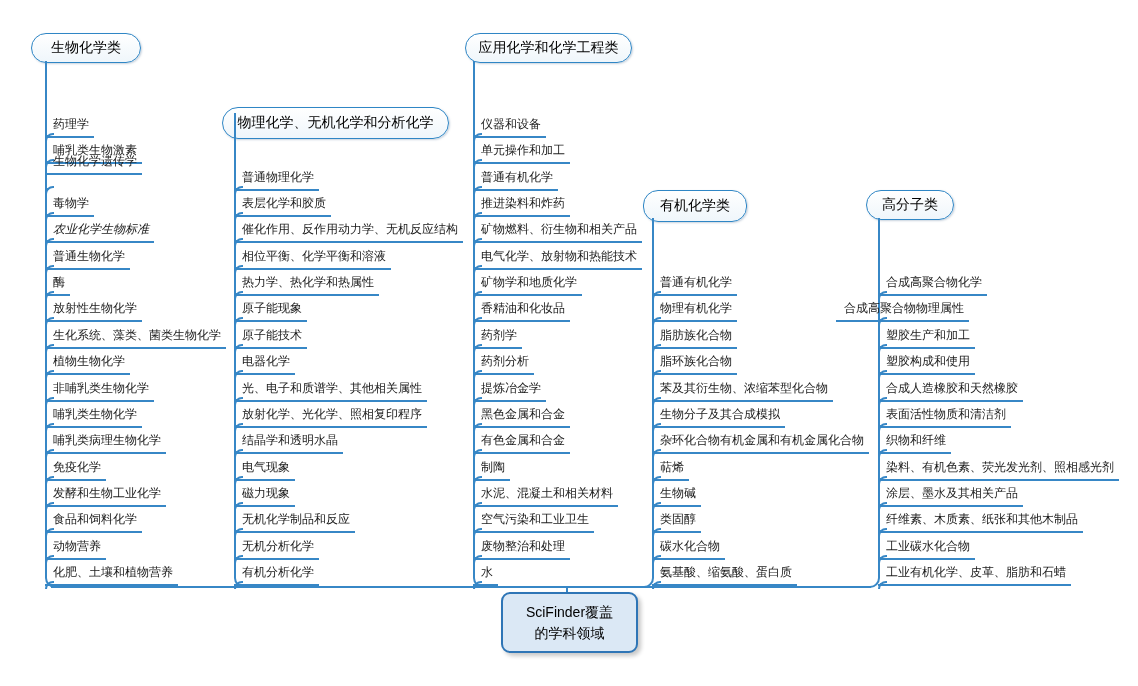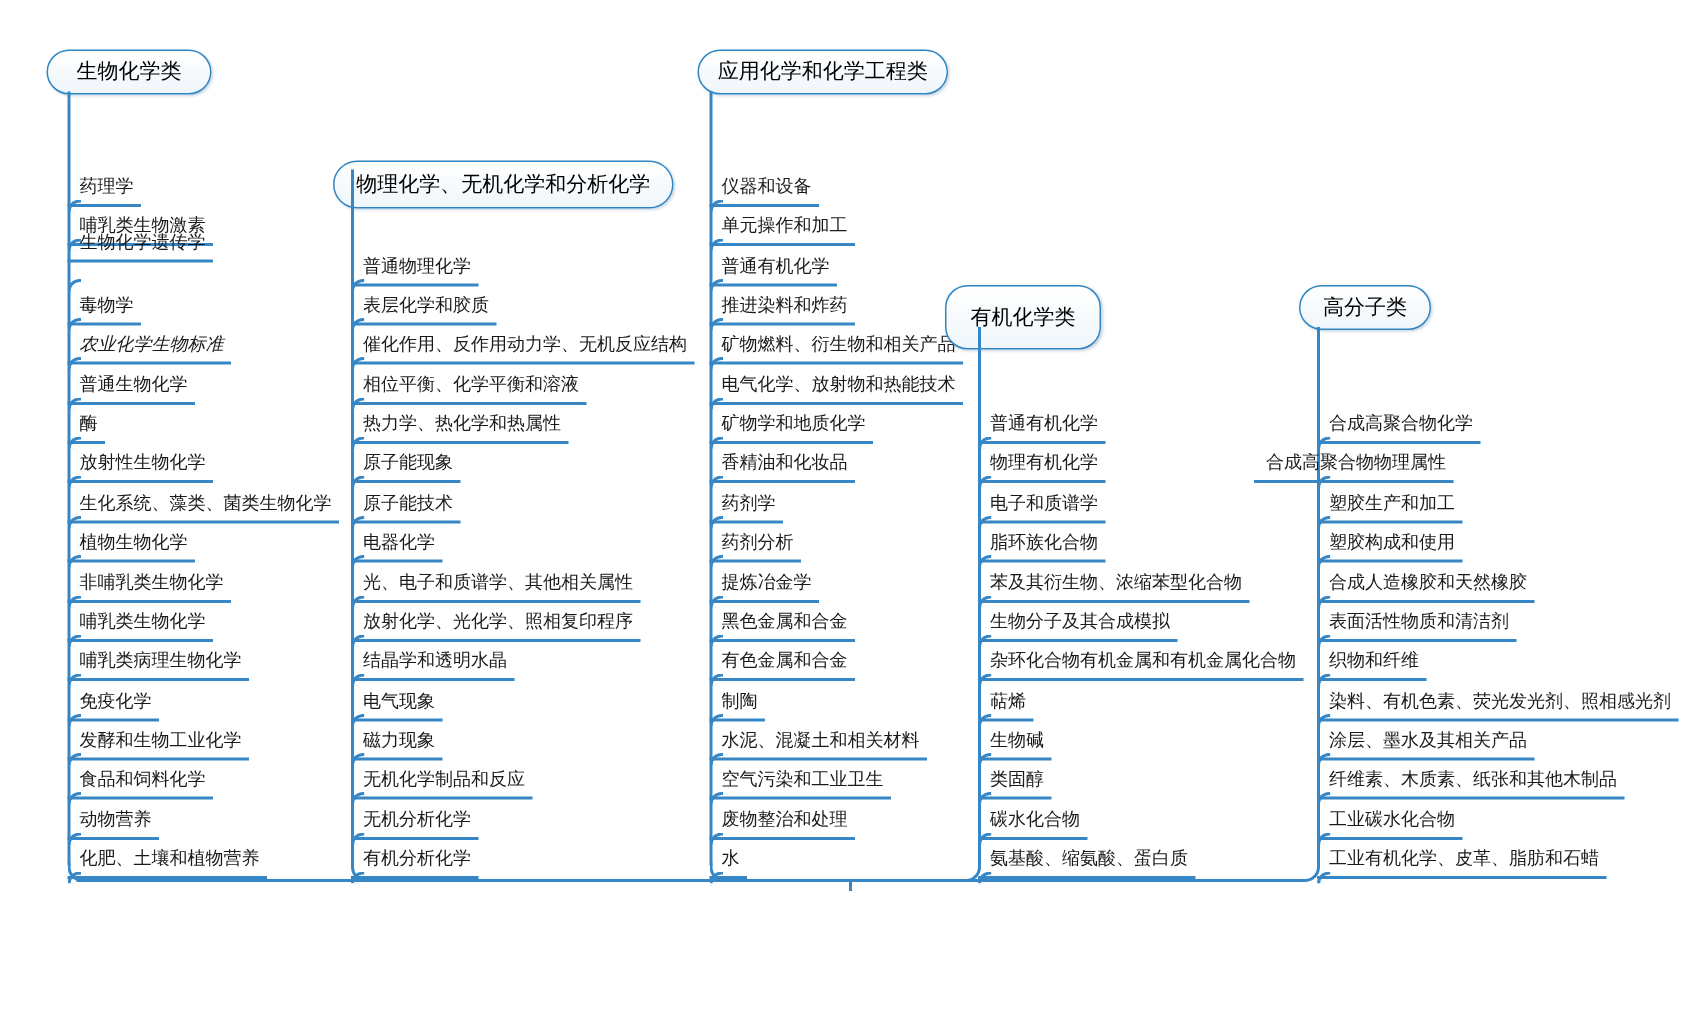--- a/index.html
+++ b/index.html
@@ -162,28 +162,28 @@
       <div class="item" style="left: 473px; top: 455px;">制陶</div>
       <div class="icorner" style="left: 473px; top: 476px;"></div>
       <div class="item" style="left: 473px; top: 481px;">水泥、混凝土和相关材料</div>
       <div class="icorner" style="left: 473px; top: 502px;"></div>
       <div class="item" style="left: 473px; top: 507px;">空气污染和工业卫生</div>
       <div class="icorner" style="left: 473px; top: 528px;"></div>
       <div class="item" style="left: 473px; top: 534px;">废物整治和处理</div>
       <div class="icorner" style="left: 473px; top: 555px;"></div>
       <div class="item" style="left: 473px; top: 560px;">水</div>
       <div class="icorner" style="left: 473px; top: 581px;"></div>
-      <div class="bubble" style="left: 630px; top: 190px; width: 104px; height: 43px; border-radius: 15px;">有机化学类</div>
+      <div class="bubble" style="left: 643px; top: 190px; width: 104px; height: 32px; border-radius: 15px;">有机化学类</div>
       <div class="spine" style="left: 652px; top: 218px; height: 359px;"></div>
       <div class="bcorner bcornerR" style="left: 642px; top: 575px;"></div>
       <div class="item" style="left: 652px; top: 270px;">普通有机化学</div>
       <div class="icorner" style="left: 652px; top: 291px;"></div>
       <div class="item" style="left: 652px; top: 296px;">物理有机化学</div>
       <div class="icorner" style="left: 652px; top: 317px;"></div>
-      <div class="item" style="left: 652px; top: 323px;">电子和质谱学</div>
+      <div class="item" style="left: 652px; top: 323px;">脂肪族化合物</div>
       <div class="icorner" style="left: 652px; top: 344px;"></div>
       <div class="item" style="left: 652px; top: 349px;">脂环族化合物</div>
       <div class="icorner" style="left: 652px; top: 370px;"></div>
       <div class="item" style="left: 652px; top: 376px;">苯及其衍生物、浓缩苯型化合物</div>
       <div class="icorner" style="left: 652px; top: 397px;"></div>
       <div class="item" style="left: 652px; top: 402px;">生物分子及其合成模拟</div>
       <div class="icorner" style="left: 652px; top: 423px;"></div>
       <div class="item" style="left: 652px; top: 428px;">杂环化合物有机金属和有机金属化合物</div>
       <div class="icorner" style="left: 652px; top: 449px;"></div>
       <div class="item" style="left: 652px; top: 455px;">萜烯</div>
@@ -218,14 +218,18 @@
       <div class="item" style="left: 878px; top: 481px;">涂层、墨水及其相关产品</div>
       <div class="icorner" style="left: 878px; top: 502px;"></div>
       <div class="item" style="left: 878px; top: 507px;">纤维素、木质素、纸张和其他木制品</div>
       <div class="icorner" style="left: 878px; top: 528px;"></div>
       <div class="item" style="left: 878px; top: 534px;">工业碳水化合物</div>
       <div class="icorner" style="left: 878px; top: 555px;"></div>
       <div class="item" style="left: 878px; top: 560px;">工业有机化学、皮革、脂肪和石蜡</div>
       <div class="icorner" style="left: 878px; top: 581px;"></div>
     </div>
 
+  <div class="rootnode">
+    <div>SciFinder覆盖</div>
+    <div>的学科领域</div>
+  </div>
 
 </div>
 
 </body></html>

